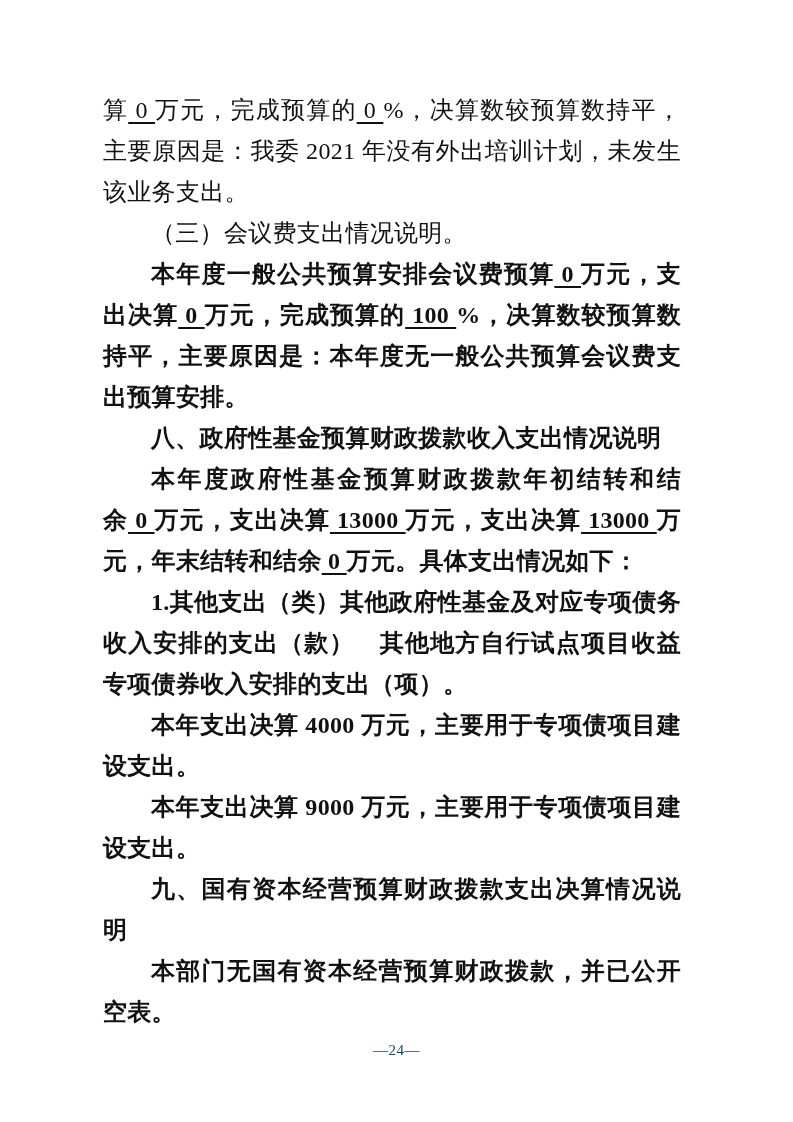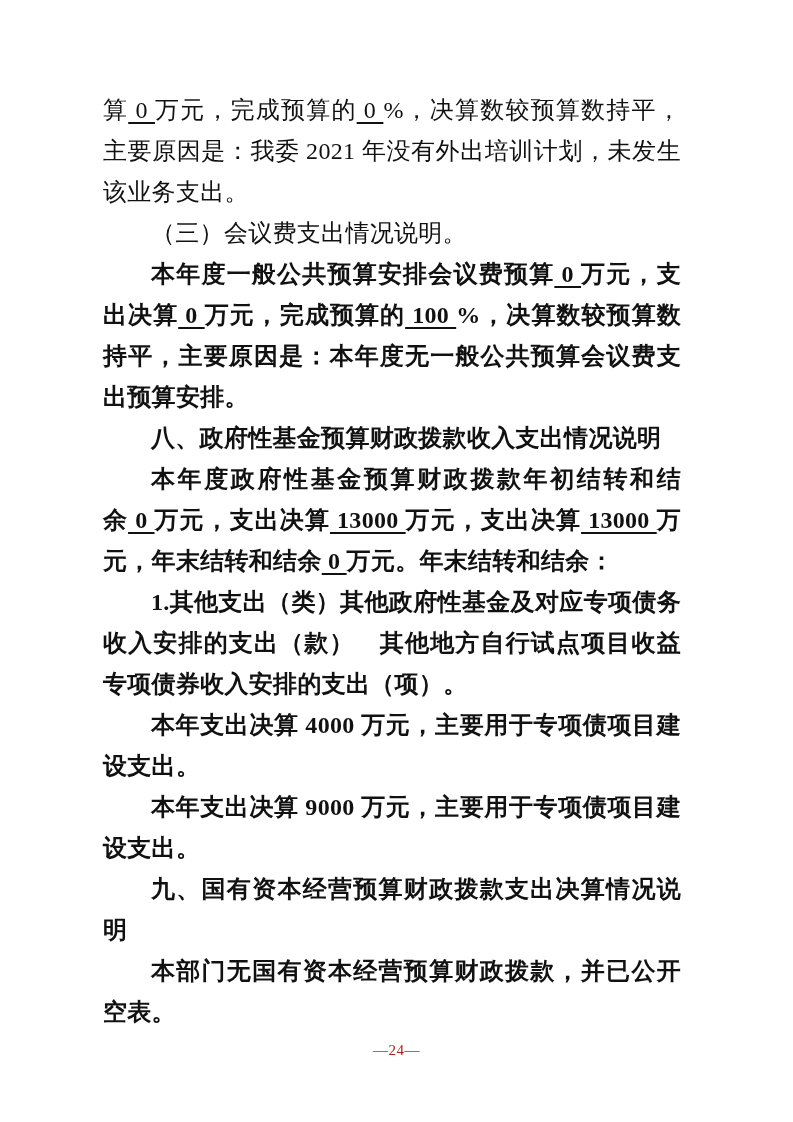--- a/index.html
+++ b/index.html
@@ -50,21 +50,21 @@
     text-underline-offset: 4px;
   }
   .page-number {
     position: absolute;
     top: 1040px;
     left: 0;
     width: 100%;
     text-align: center;
     font-size: 15px;
     line-height: 20px;
-    color: #b91c1c;
+    color: #0c4a6e;
     letter-spacing: 0.5px;
     font-family: Liberation Serif, serif;
   }
 </style>
 </head>
 <body>
 
 <div class="page">
   <div class="text-area">
 
@@ -74,21 +74,21 @@
 
     <p class="indent h-kai">（三）会议费支出情况说明。</p>
 
     <p class="indent">
       <span>本年度一般公共预算安排会议费预算</span><span class="u">&nbsp;0&nbsp;</span><span>万元，支出决算</span><span class="u">&nbsp;0&nbsp;</span><span>万元，完成预算的</span><span class="u">&nbsp;100&nbsp;</span><span>%，决算数较预算数持平，主要原因是：本年度无一般公共预算会议费支出预算安排。</span>
     </p>
 
     <p class="indent h-hei">八、政府性基金预算财政拨款收入支出情况说明</p>
 
     <p class="indent">
-      <span>本年度政府性基金预算财政拨款年初结转和结余</span><span class="u">&nbsp;0&nbsp;</span><span>万元，支出决算</span><span class="u">&nbsp;13000&nbsp;</span><span>万元，支出决算</span><span class="u">&nbsp;13000&nbsp;</span><span>万元，年末结转和结余</span><span class="u">&nbsp;0&nbsp;</span><span>万元。年末结转和结余：</span>
+      <span>本年度政府性基金预算财政拨款年初结转和结余</span><span class="u">&nbsp;0&nbsp;</span><span>万元，支出决算</span><span class="u">&nbsp;13000&nbsp;</span><span>万元，支出决算</span><span class="u">&nbsp;13000&nbsp;</span><span>万元，年末结转和结余</span><span class="u">&nbsp;0&nbsp;</span><span>万元。具体支出情况如下：</span>
     </p>
 
     <p class="indent">1.其他支出（类）其他政府性基金及对应专项债务收入安排的支出（款）　其他地方自行试点项目收益专项债券收入安排的支出（项）。</p>
 
     <p class="indent">本年支出决算 4000 万元，主要用于专项债项目建设支出。</p>
 
 
     <p class="indent">本年支出决算 9000 万元，主要用于专项债项目建设支出。</p>
 
     <p class="indent h-hei">九、国有资本经营预算财政拨款支出决算情况说明</p>

